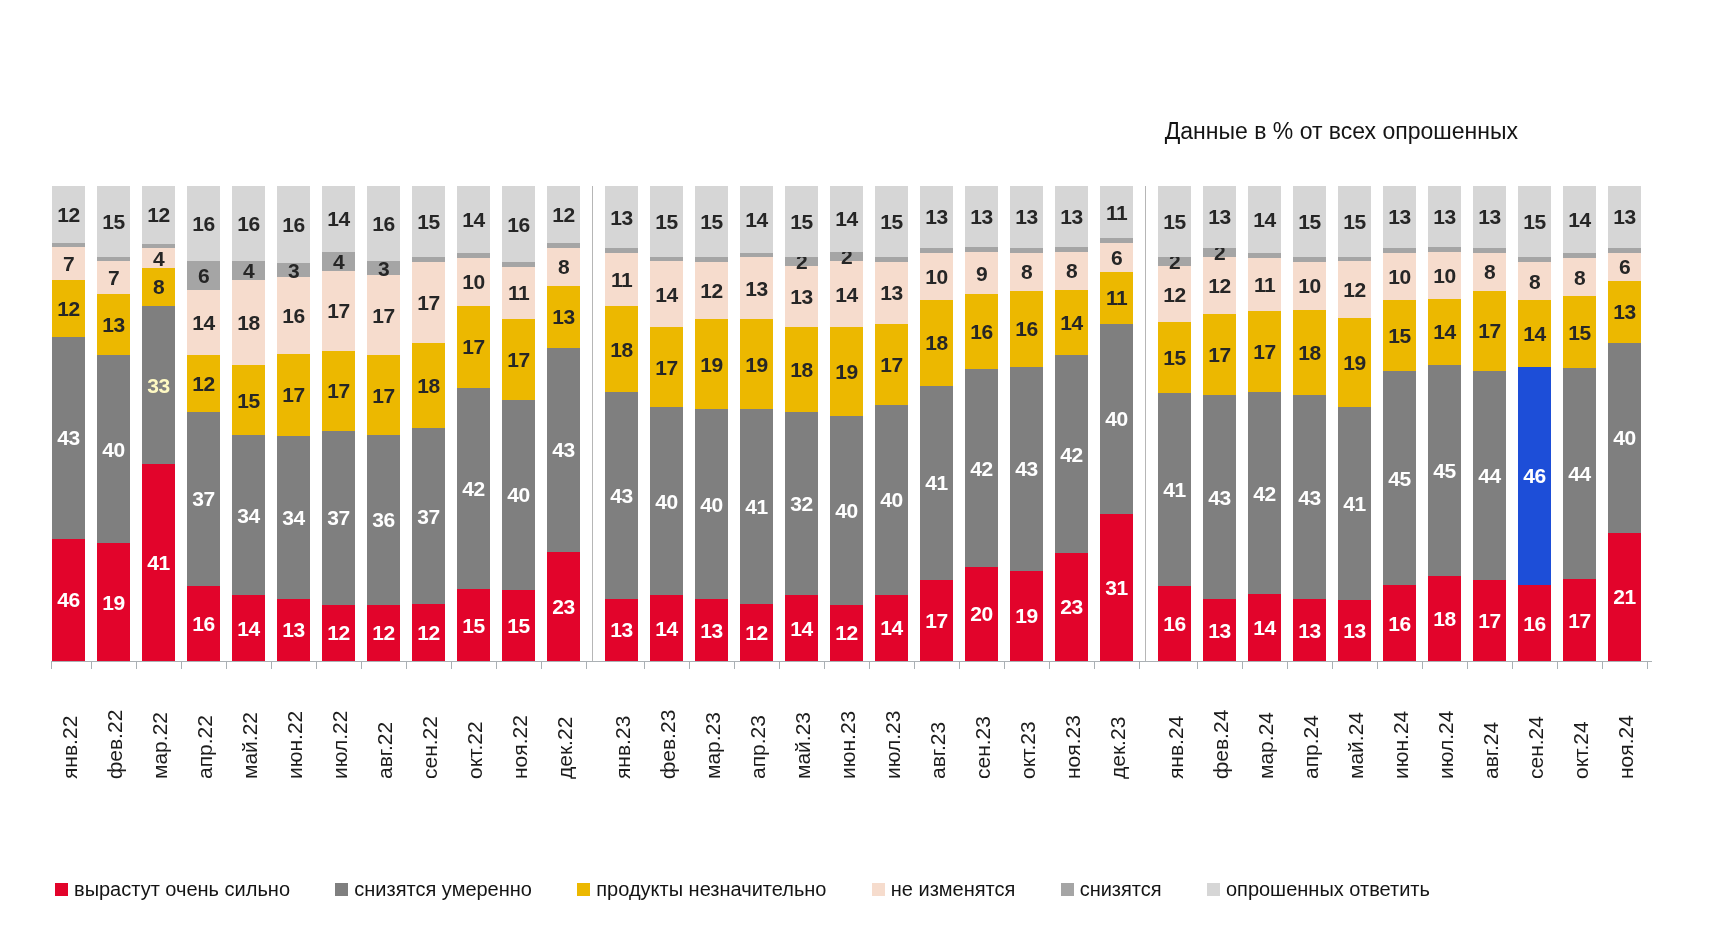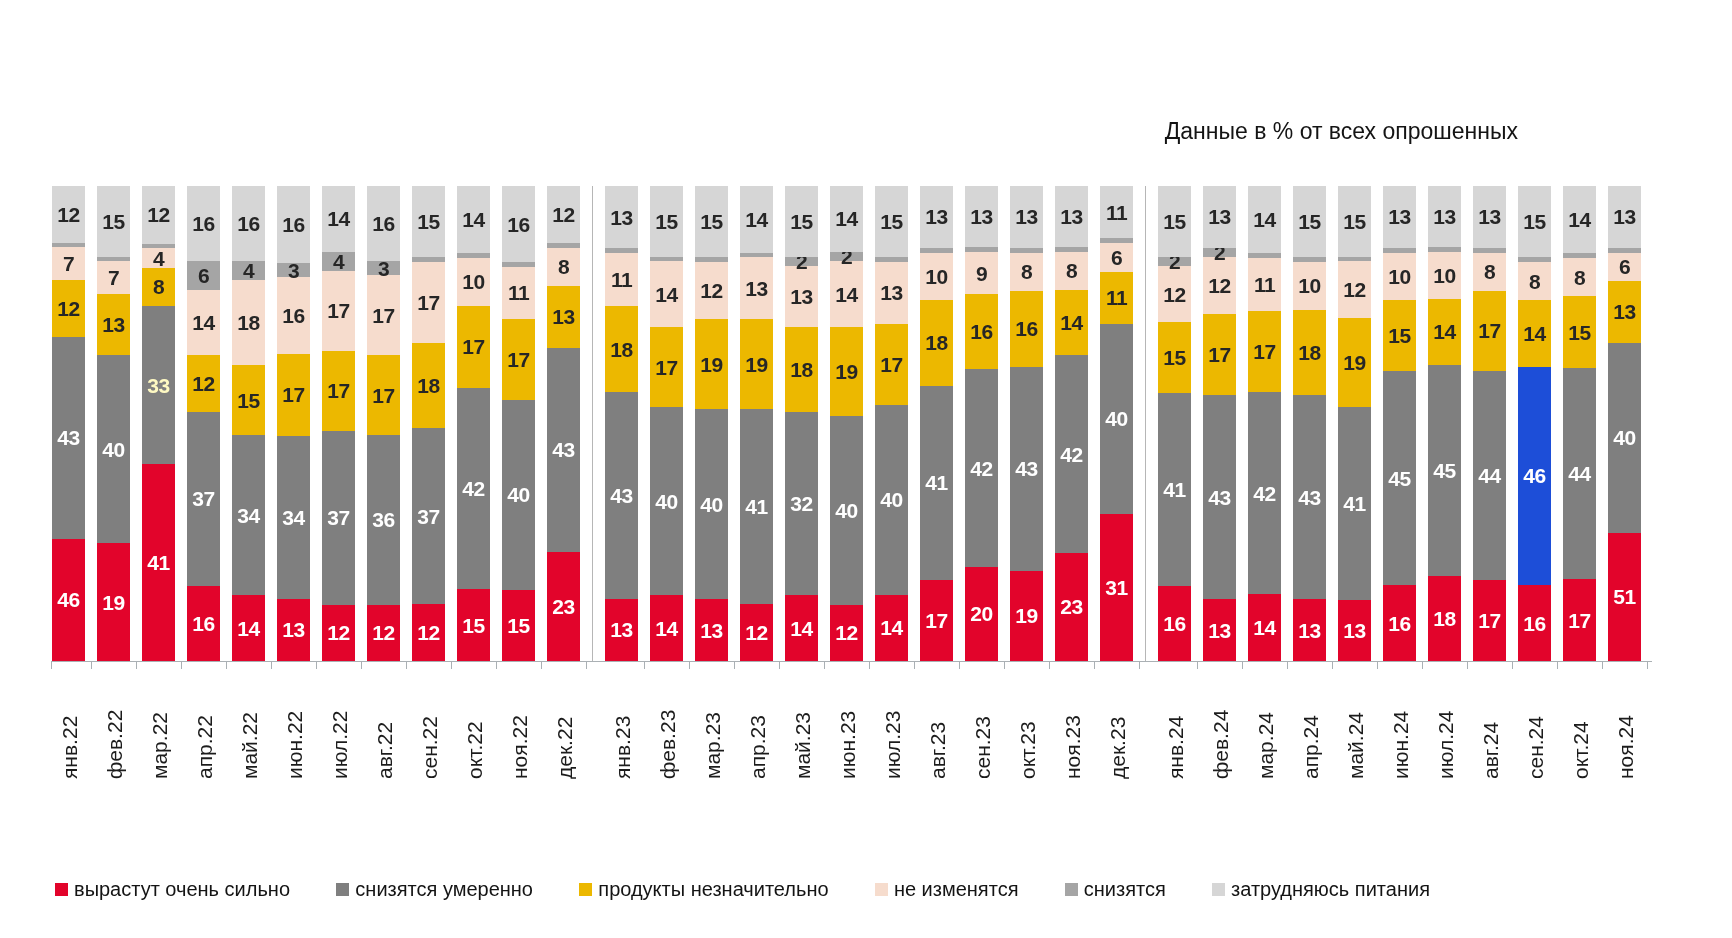--- a/index.html
+++ b/index.html
@@ -834,21 +834,21 @@
           <div class="seg" style="height: 14.1414%; background: rgb(214, 214, 214);">
             <span class="seg-label" style="color: rgb(38, 38, 38);">14</span>
           </div>
           <div class="tick"></div>
           <div class="xlabel">
             <span>окт.24</span>
           </div>
         </div>
         <div class="bar">
           <div class="seg" style="height: 27%; background: rgb(226, 4, 43);">
-            <span class="seg-label" style="color: rgb(255, 255, 255);">51</span>
+            <span class="seg-label" style="color: rgb(255, 255, 255);">21</span>
           </div>
           <div class="seg" style="height: 40%; background: rgb(127, 127, 127);">
             <span class="seg-label" style="color: rgb(255, 255, 255);">40</span>
           </div>
           <div class="seg" style="height: 13%; background: rgb(236, 184, 0);">
             <span class="seg-label" style="color: rgb(38, 38, 38);">13</span>
           </div>
           <div class="seg" style="height: 6%; background: rgb(246, 220, 205);">
             <span class="seg-label" style="color: rgb(38, 38, 38);">6</span>
           </div>
@@ -879,16 +879,16 @@
       <div class="legend-item">
         <span class="legend-swatch" style="background: rgb(246, 220, 205);"></span>
         <span class="legend-label">не изменятся</span>
       </div>
       <div class="legend-item">
         <span class="legend-swatch" style="background: rgb(165, 165, 165);"></span>
         <span class="legend-label">снизятся</span>
       </div>
       <div class="legend-item">
         <span class="legend-swatch" style="background: rgb(214, 214, 214);"></span>
-        <span class="legend-label">затрудняюсь питания</span>
+        <span class="legend-label">опрошенных ответить</span>
       </div>
     </div>
 </div>
 
 </body></html>

